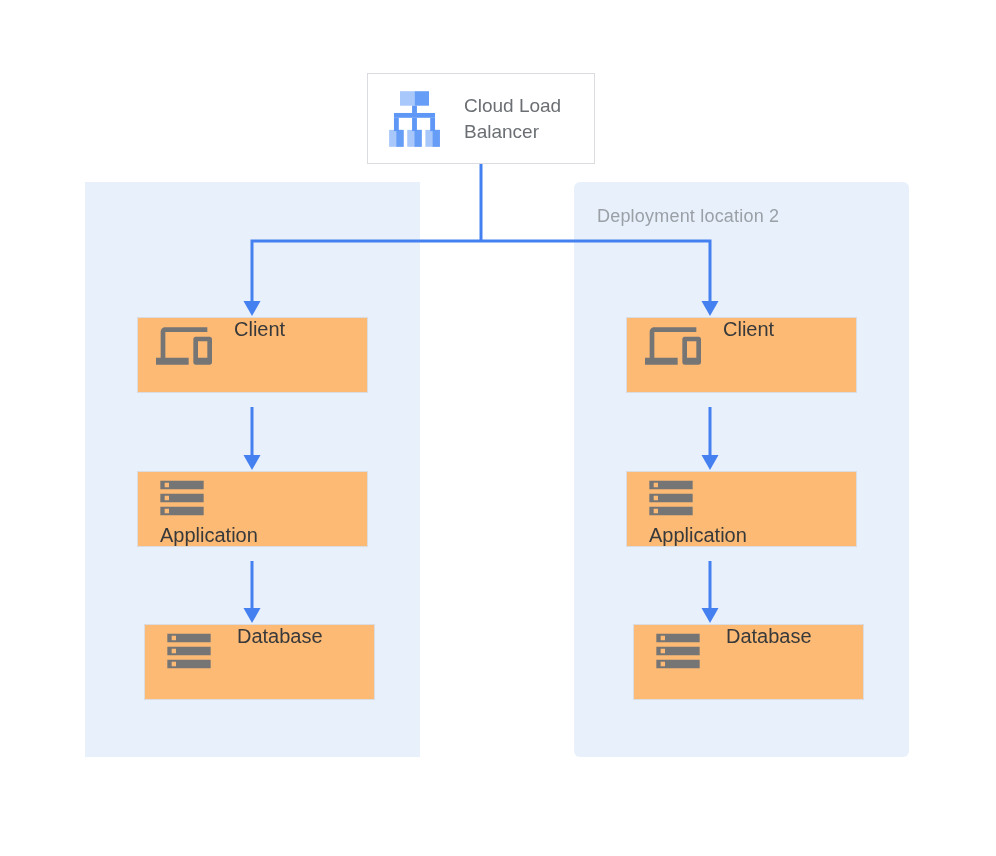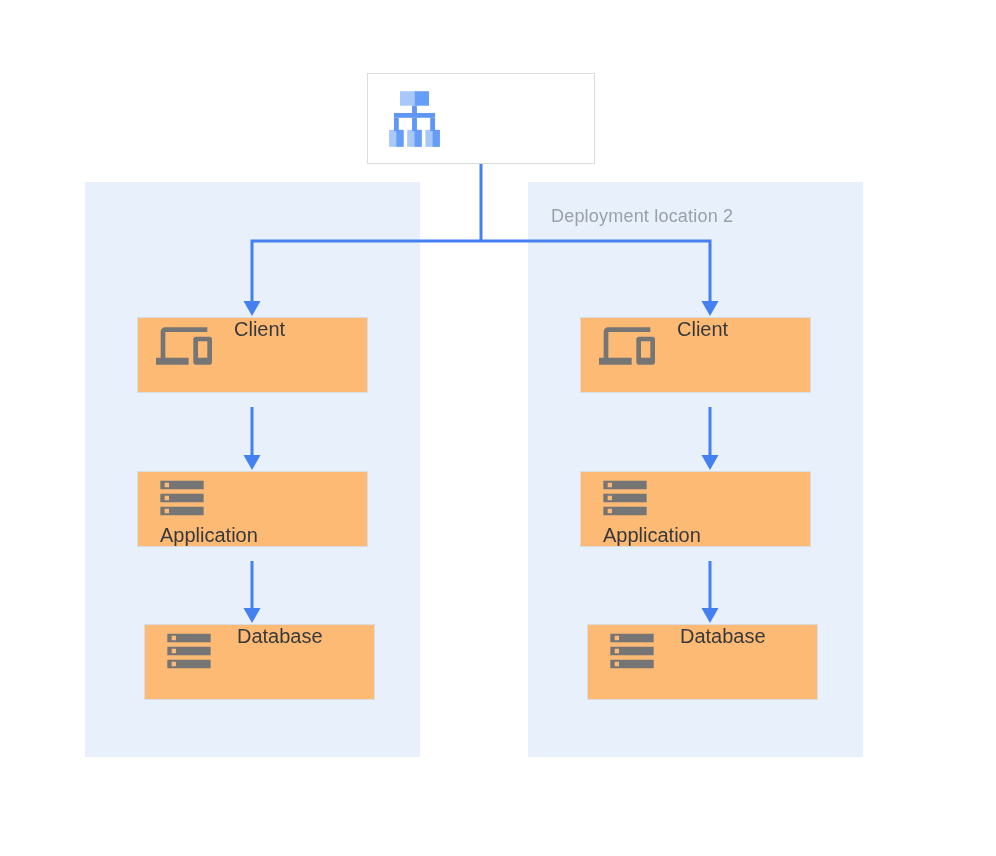--- a/index.html
+++ b/index.html
@@ -5,21 +5,21 @@
   html,body { margin:0; padding:0; background:#ffffff; }
   .canvas {
     position:relative; width:996px; height:856px; background:#ffffff;
     font-family:"Liberation Sans", sans-serif; overflow:hidden;
   }
   .zone {
     position:absolute; top:182px; width:335px; height:575px;
     background:var(--zone-background,#E8F0FB);
   }
   .zone-1 { left:85px; }
-  .zone-2 { left:528px; }
+  .zone-2 { left:574px;border-radius:6px; }
   .zone-label {
     position:absolute; left:23px; top:24px;
     font-size:18px; letter-spacing:0.2px;
     color:var(--zone-label-text,#9AA0A6);
     white-space:nowrap;
   }
   .node {
     position:absolute; width:231px; height:76px;
     background:#fdba74; border:1px solid var(--node-border,#DADCE0);
     box-sizing:border-box; display:flex; z-index:10;
@@ -85,20 +85,21 @@
         <rect class="lb-med" x="6" y="33" width="6" height="14"></rect>
         <rect class="lb-light" x="15" y="33" width="12" height="14"></rect>
         <rect class="lb-med" x="21" y="33" width="6" height="14"></rect>
         <rect class="lb-light" x="30" y="33" width="12" height="14"></rect>
         <rect class="lb-med" x="36" y="33" width="6" height="14"></rect>
         <rect class="lb-stem" x="4" y="23" width="4" height="11"></rect>
         <rect class="lb-stem" x="19" y="23" width="4" height="11"></rect>
         <rect class="lb-stem" x="34" y="23" width="4" height="11"></rect>
       </svg>
     </span>
+    <div class="lb-label">Cloud Load Balancer</div>
   </div>
 
   <div class="zone zone-1">
 
     <div class="node n-client">
       <span class="icon">
         <svg width="56" height="56" viewBox="0 0 24 24" xmlns="http://www.w3.org/2000/svg">
           <path class="ic-gray" d="M4 6h18V4H4c-1.1 0-2 .9-2 2v11H0v3h14v-3H4V6zm19 2h-6c-.55 0-1 .45-1 1v10c0 .55.45 1 1 1h6c.55 0 1-.45 1-1V9c0-.55-.45-1-1-1zm-1 9h-4v-7h4v7z"></path>
         </svg>
       </span>

